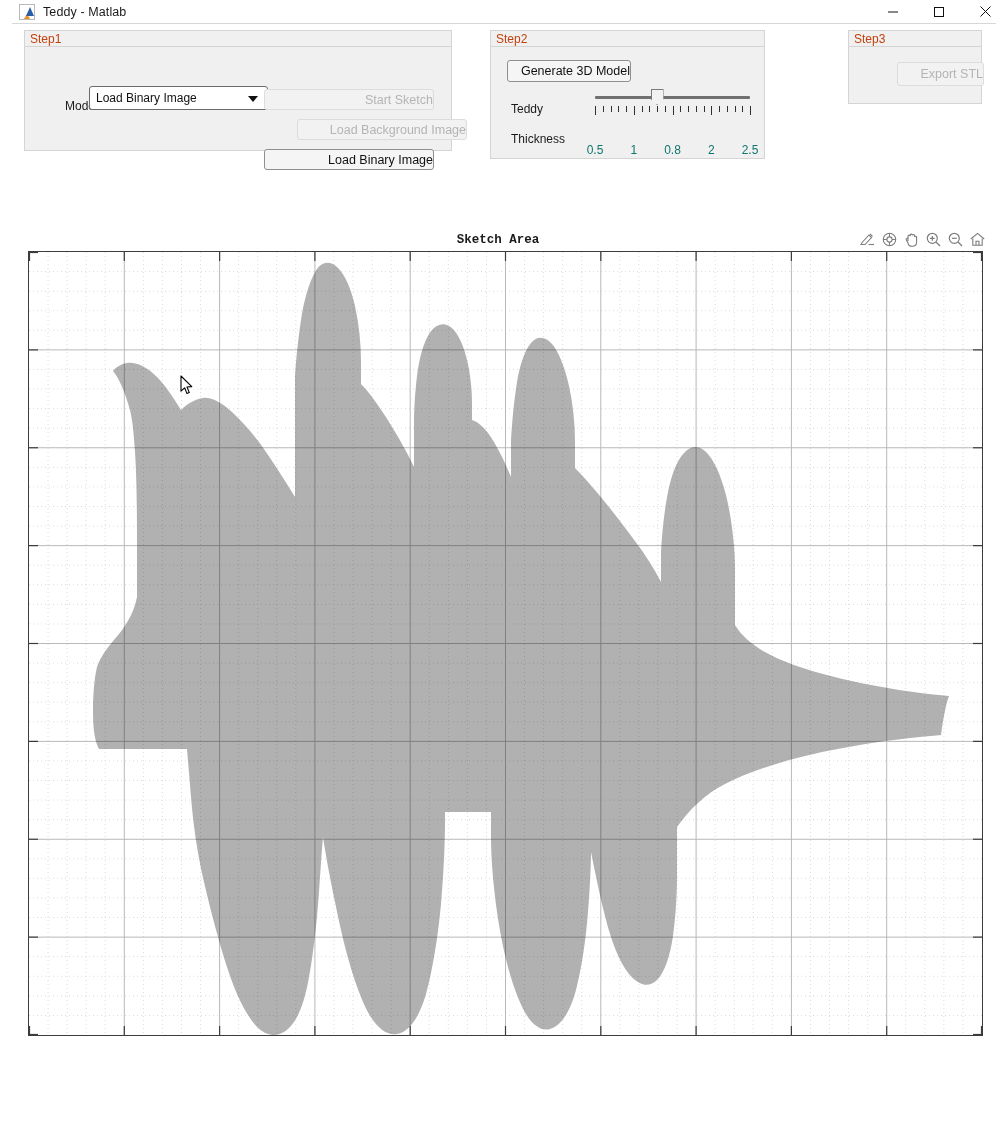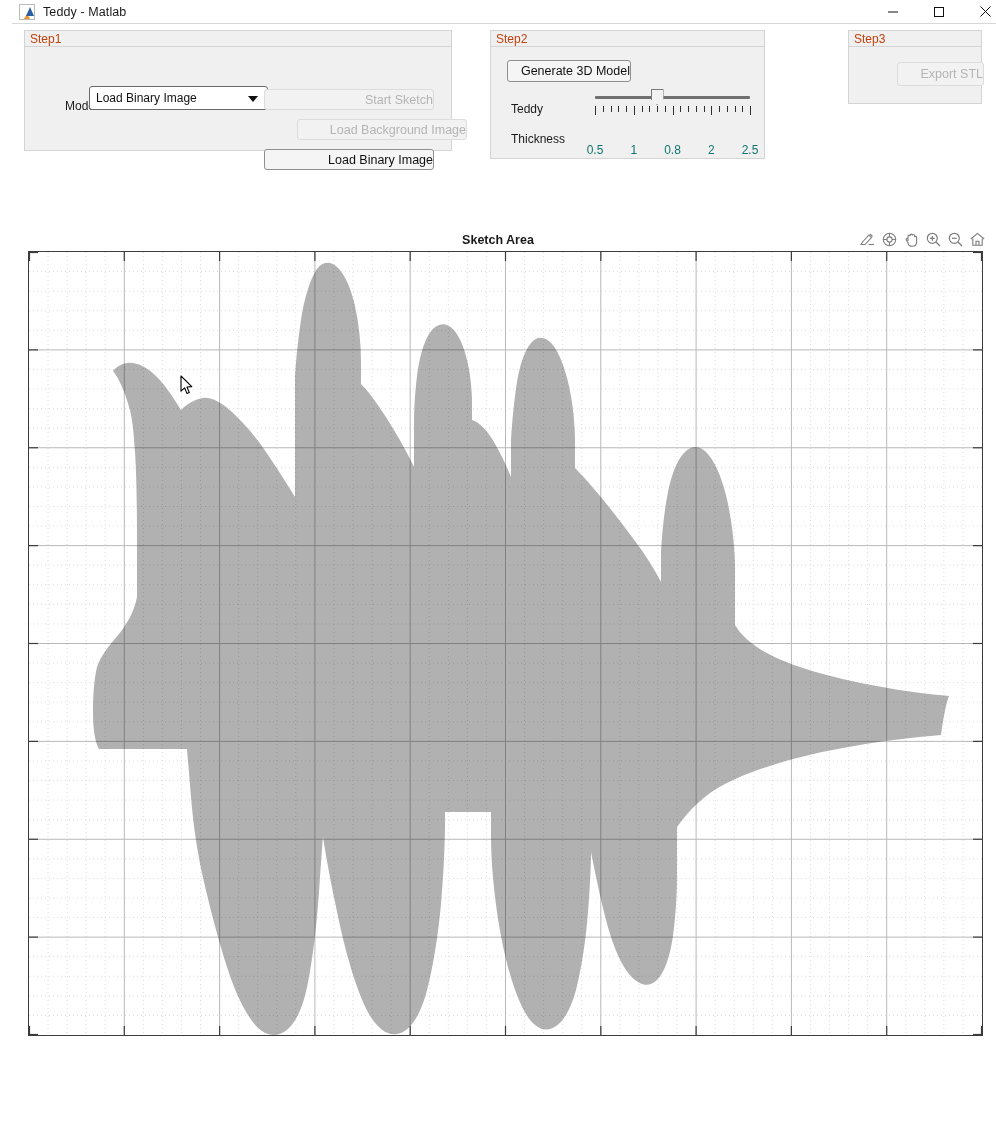--- a/index.html
+++ b/index.html
@@ -189,20 +189,21 @@
 
   
   #sketch-title {
     position: absolute;
     left: 0; right: 0;
     top: 233px;
     text-align: center;
     font-size: 12.5px;
     font-weight: bold;
     color: #1a1a1a;
+    font-family: Liberation Mono, monospace;
   }
   #axes-toolbar {
     position: absolute;
     top: 230px; left: 858px;
     display: flex;
     align-items: center;
     gap: 3px;
   }
   #axes-toolbar .tbicon {
     width: 19px; height: 19px;

